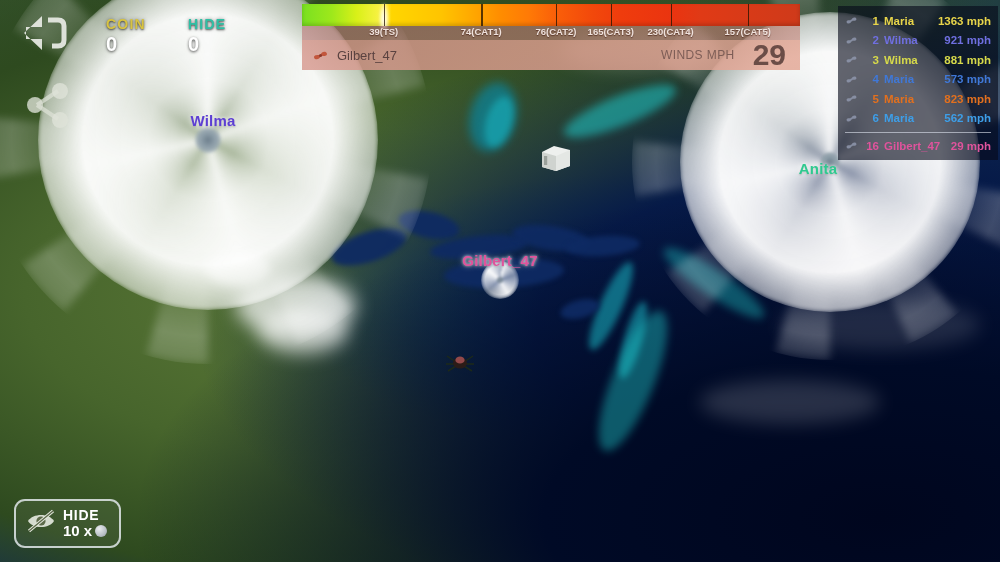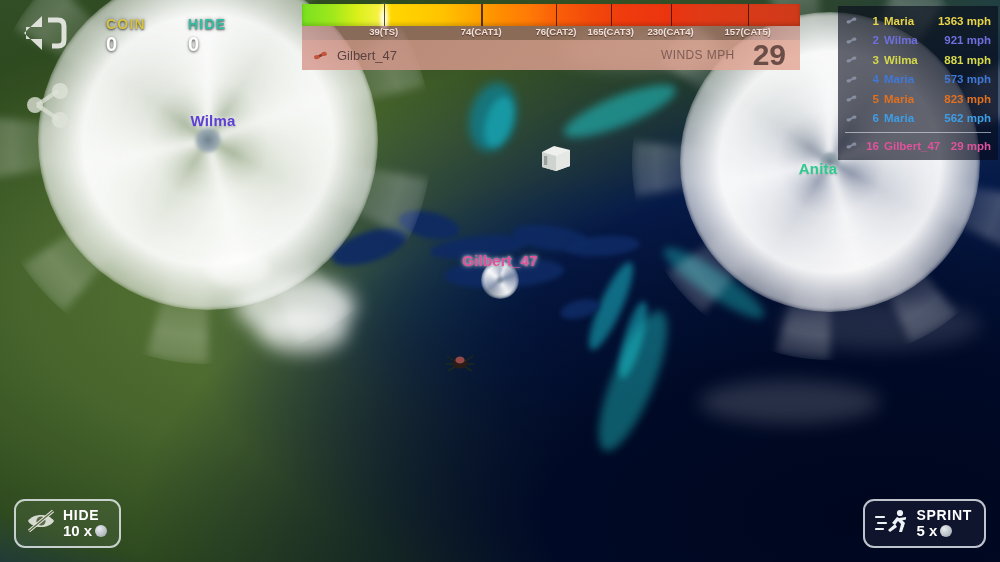--- a/index.html
+++ b/index.html
@@ -413,34 +413,14 @@
     </svg>
     <div class="ptext">
       <span class="ptitle">HIDE</span>
       <span class="pcount">
         <span>10 x</span>
         <span class="coin-dot"></span>
       </span>
     </div>
   </div>
 
-  <div class="pill" id="btn-sprint">
-    <svg width="34" height="28" viewBox="0 0 34 28">
-      <g stroke="#eef1f6" stroke-width="2.2" stroke-linecap="round">
-        <line x1="1" y1="9" x2="9" y2="9"></line>
-        <line x1="3" y1="15" x2="11" y2="15"></line>
-        <line x1="1" y1="21" x2="8" y2="21"></line>
-      </g>
-      <circle cx="25" cy="5" r="3.1" fill="#eef1f6"></circle>
-      <path d="M22 9 L17 15 L20 17 L23 13 L26 16 L24 24 L27 24 L30 15 L26 11 Z" fill="#eef1f6"></path>
-      <path d="M20 16 L13 22 L15 24 L22 19 Z" fill="#eef1f6"></path>
-      <path d="M24 10 L31 9 L31 11.6 L25 13 Z" fill="#eef1f6"></path>
-    </svg>
-    <div class="ptext">
-      <span class="ptitle">SPRINT</span>
-      <span class="pcount">
-        <span>5 x</span>
-        <span class="coin-dot"></span>
-      </span>
-    </div>
-  </div>
 
 </div>
 
 </body></html>

